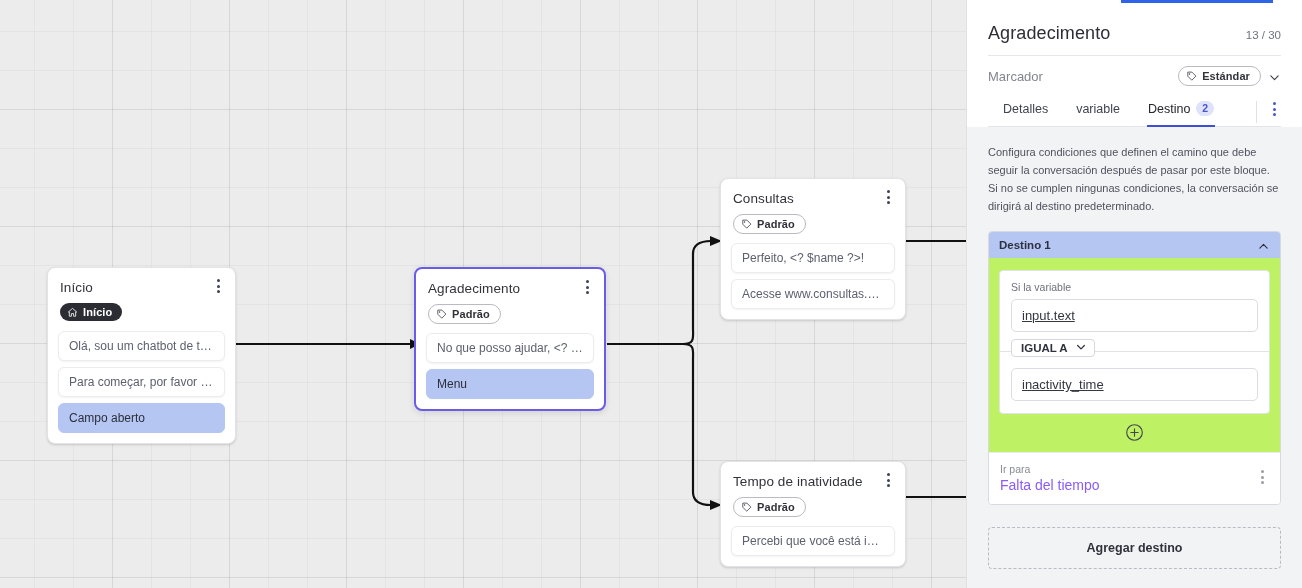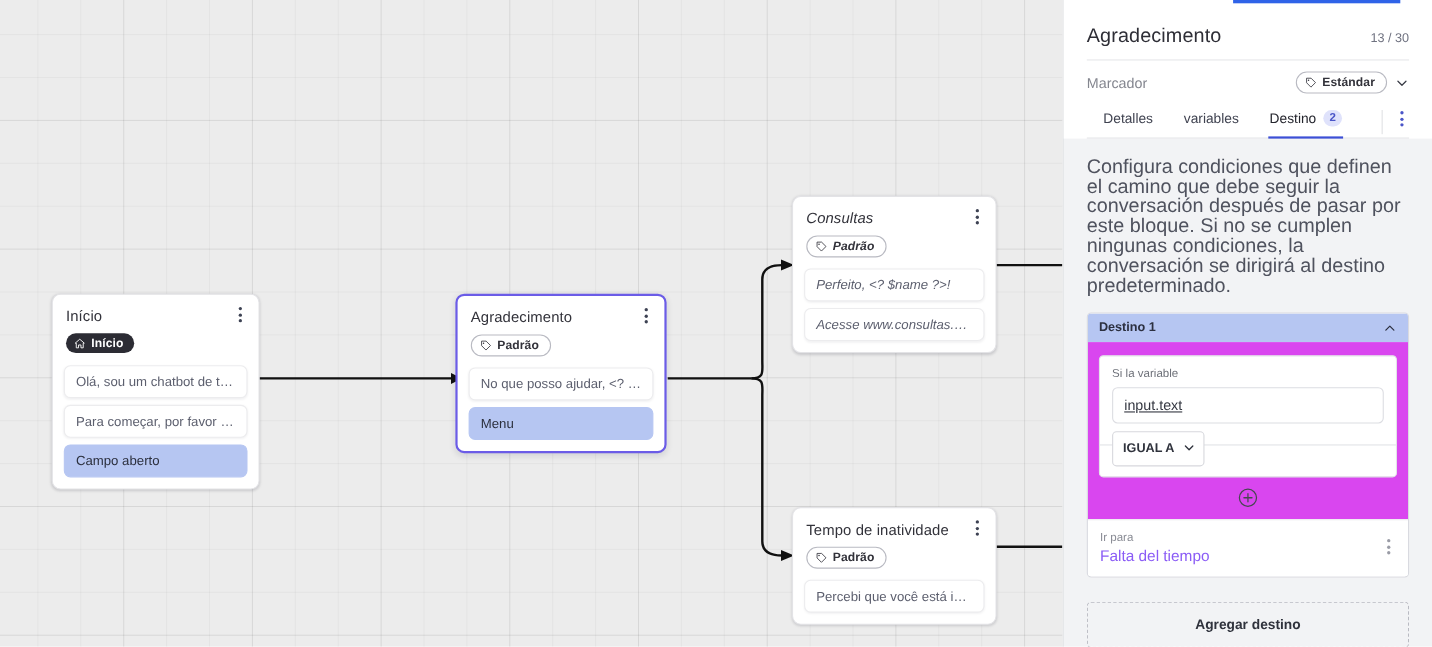--- a/index.html
+++ b/index.html
@@ -130,54 +130,54 @@
   .tab-badge {
     background:#dfe2fb; color:#4a55c8; font-size:10.5px; font-weight:700;
     border-radius: 999px; padding: 1px 6px; line-height: 13px;
   }
   .tabs-kebab { position:absolute; right: 0px; bottom: 9px; width:14px; height:15px; cursor:pointer; }
   .tabs-kebab i { display:block;width:3px;height:3px;border-radius:50%;background:#4a55c8;margin:0 auto 2.5px auto;}
   .tabs-divider { position:absolute; right: 24px; bottom: 3px; width:1px; height:22px; background:#e0e1e4; }
 
   .panel-scroll { padding: 0 21px; }
   .desc {
-    font-size: 18px; color: #4f525e; line-height: 18px;
+    font-size: 11px; color: #4f525e; line-height: 18px;
     padding: 16px 0 16px 0;
   }
 
   .dest-card {
     border: 1px solid #d9dae0; border-radius: 4px;
     background: #ffffff; overflow: hidden;
     position: relative;
   }
   .dest-head {
     background: #b6c6f2; height: 26px;
     display:flex; align-items:center; justify-content: space-between;
     padding: 0 10px;
   }
   .dest-head-title { font-size: 11.5px; color: #2c3040; font-weight: 700; }
   .caret-up { width: 13px; height: 13px; }
 
-  .cond-area { background: #d946ef; padding: 12px 10px 8px 10px; }
+  .cond-area { background: #bef264; padding: 12px 10px 8px 10px; }
   .cond-box {
     background: #ffffff; border: 1px solid #e2e3e7; border-radius: 4px;
     padding: 10px 11px 12px 11px; position: relative;
   }
   .cond-label { font-size: 10.5px; color: #6e7179; padding-bottom: 6px; }
   .cond-input {
     border: 1px solid #dcdde2; border-radius: 5px;
     height: 33px; display:flex; align-items:center; padding: 0 10px;
     font-size: 13px; color: #343741; background:#fff;text-decoration:underline;
   }
   .op-row { position: relative; height: 30px; margin: 4px 0 2px 0; }
   .op-line { position:absolute; left:-11px; right:-11px; top: 15px; height:1px; background:#e2e3e7; }
   .op-pill {
     position: relative; display:inline-flex; align-items:center; gap:7px;
     background:#ffffff; border:1px solid #d7d8dd; border-radius:4px;
-    height: 32px; padding: 0 7px 0 9px; margin-top: 3px;
+    height: 18px; padding: 0 7px 0 9px; margin-top: 3px;
     font-size: 11.5px; font-weight: 700; color:#2f323c; cursor:pointer;
   }
   .plus-row { display:flex; justify-content:center; padding: 9px 0 2px 0; }
   .plus { width: 19px; height: 19px; cursor: pointer; }
 
   .goto-row {
     background:#ffffff; padding: 10px 11px 11px 11px;
     display:flex; align-items:center; justify-content: space-between;
     border-top: 1px solid #ececee;
   }
@@ -261,21 +261,21 @@
           </span>
           <span>Padrão</span>
         </span>
       </div>
       <div class="msgs">
         <div class="msg">No que posso ajudar, &lt;? $name ...</div>
         <div class="msg highlight">Menu</div>
       </div>
     </div>
 
-    <div class="node" style="left:720px; top:178px; width:186px;font-style:italic;">
+    <div class="node" style="left:720px; top:178px; width:186px;">
       <div class="node-head">
         <div class="node-title">Consultas</div>
         <div class="kebab">
             <i></i>
             <i></i>
             <i></i>
           </div>
       </div>
       <div class="badge-row">
         <span class="badge outline">
@@ -351,21 +351,21 @@
               </svg>
           </span>
         </span>
       </div>
 
       <div class="tabs">
         <div class="tab">
           <span>Detalles</span>
         </div>
         <div class="tab">
-          <span>variables</span>
+          <span>variable</span>
         </div>
         <div class="tab active">
           <span>Destino</span>
           <span class="tab-badge">2</span>
         </div>
         <div class="tabs-divider"></div>
         <div class="tabs-kebab">
             <i></i>
             <i></i>
             <i></i>
@@ -395,20 +395,21 @@
               <span class="op-line"></span>
               <span class="op-pill">
                 <span>IGUAL A</span>
                 <span>
                   <svg width="12" height="12" viewBox="0 0 16 16">
                       <path d="M3.5 6 L8 10.5 L12.5 6" fill="none" stroke="#2f323c" stroke-width="1.6" stroke-linecap="round" stroke-linejoin="round"></path>
                     </svg>
                 </span>
               </span>
             </div>
+            <div class="cond-input">inactivity_time</div>
           </div>
           <div class="plus-row">
             <span class="plus">
               <svg width="19" height="19" viewBox="0 0 20 20">
                   <circle cx="10" cy="10" r="8.2" fill="none" stroke="#45484f" stroke-width="1.2"></circle>
                   <path d="M10 6.1 L10 13.9 M6.1 10 L13.9 10" stroke="#45484f" stroke-width="1.2" stroke-linecap="round"></path>
                 </svg>
             </span>
           </div>
         </div>

